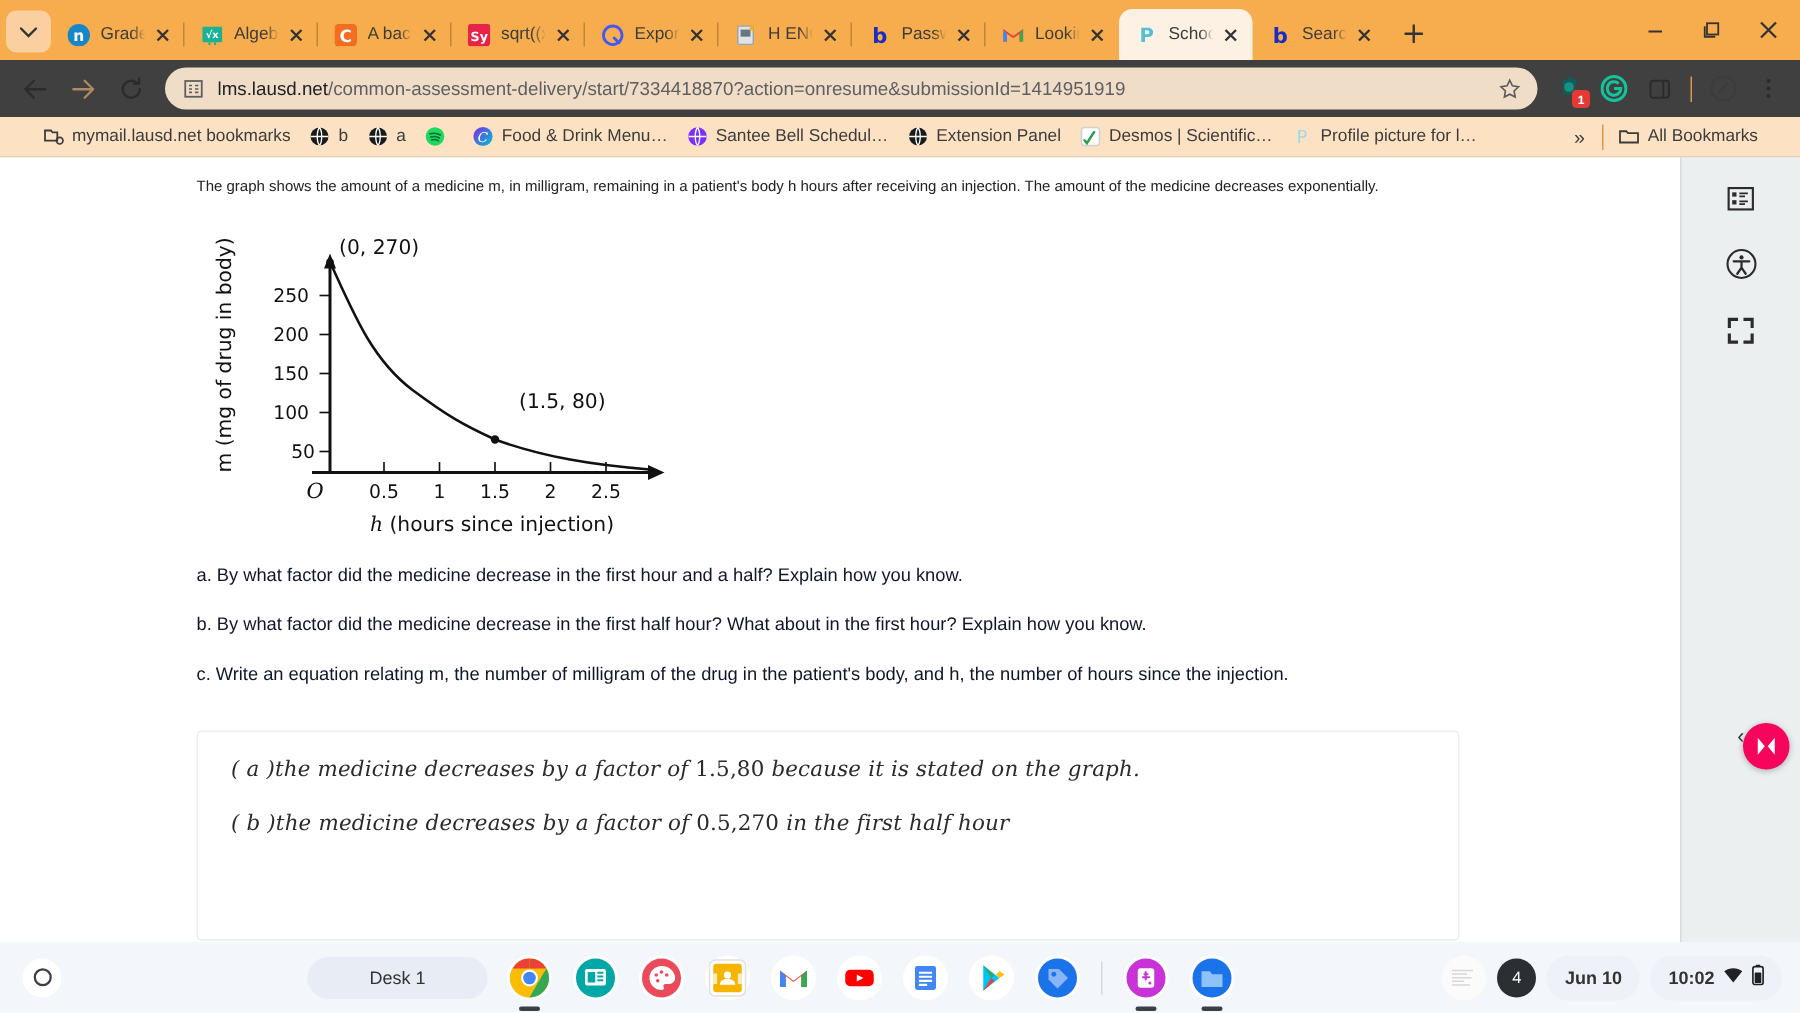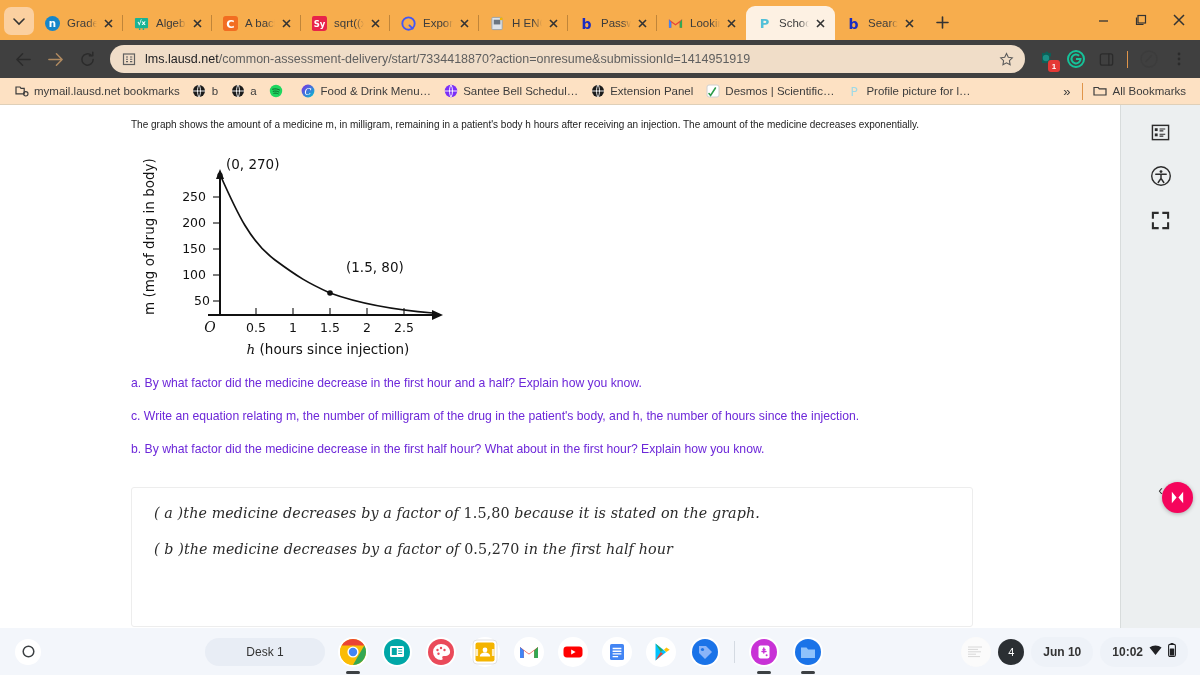--- a/index.html
+++ b/index.html
@@ -82,41 +82,41 @@
   .badge {
     position: absolute; right: -1px; bottom: 0px; background: #e53935; color: #fff;
     font-size: 8px; width: 12px; height: 12px; border-radius: 3px;
     display: flex; align-items: center; justify-content: center; font-weight: bold;
   }
   .vsep { width: 1px; height: 17px; background: #e0954a; margin: 0 4px; }
 
   
   .bookmarks {
     height: 26px; background: #fde1c3; display: flex; align-items: center;
-    padding: 0 8px; gap: 0px; font-size: 11.5px; color: #3c3c3c;
+    padding: 0 22px; gap: 0px; font-size: 11.5px; color: #3c3c3c;
   }
   .bm { display: flex; align-items: center; padding: 2px 6px; border-radius: 4px;
         cursor: pointer; white-space: nowrap; flex: 0 0 auto; }
   .bm .bmi { width: 15px; height: 15px; margin-right: 5px; flex: 0 0 15px;
              display:flex;align-items:center;justify-content:center;}
   .bm-right { margin-left: auto; display: flex; align-items: center; flex: 0 0 auto;}
   .chevrons { padding: 2px 7px; cursor: pointer; font-size: 13px; }
 
   
   .viewport { height: 524px; background: #eef1f1; display: flex; position: relative;
               border-top: 1px solid #dfcfb8; }
   .page-white { width: 1120px; background: #ffffff; position: relative; overflow: hidden; }
   .content { padding: 12px 0 0 0; position: relative; height: 100%; }
   .qtext { font-size: 10px; color: #222; line-height: 1.55; margin: 0 0 0 131px;
            width: 800px; }
 
   
   .graph { position: relative; width: 320px; height: 205px; margin: 22px 0 0 138px; }
   .sublist { margin: 16px 0 0 131px; width: 800px; }
-  .sublist p { font-size: 12.2px; color: #6d28d9; margin-bottom: 19px; }
+  .sublist p { font-size: 12.2px; color: #0f172a; margin-bottom: 19px; }
 
   .answerbox {
     margin: 31px 0 0 131px; width: 842px; min-height: 140px;
     border: 1px solid #ededed; border-radius: 3px; background: #fff;
     padding: 17px 22px 10px 22px;
   }
   .answerbox p {
     font-family: "DejaVu Serif", "Liberation Serif", serif;
     font-style: italic; font-size: 14.3px; color: #2b2b2b;
     margin-bottom: 20px; letter-spacing: .1px;
@@ -602,22 +602,22 @@
             <circle cx="192" cy="138" r="2.8" fill="#111"></circle>
             <text x="88" y="14" font-family="DejaVu Sans, sans-serif" font-size="13.5" fill="#111">(0, 270)</text>
             <text x="208" y="117" font-family="DejaVu Sans, sans-serif" font-size="13.5" fill="#111">(1.5, 80)</text>
 
             <text x="190" y="199" font-family="DejaVu Sans, sans-serif" font-size="13.5" fill="#111" text-anchor="middle"><tspan font-family="DejaVu Serif, serif" font-style="italic">h</tspan> (hours since injection)</text>
           </svg>
         </div>
 
         <div class="sublist">
           <p>a. By what factor did the medicine decrease in the first hour and a half? Explain how you know.</p>
+          <p>b. By what factor did the medicine decrease in the first half hour? What about in the first hour? Explain how you know.</p>
           <p>c. Write an equation relating m, the number of milligram of the drug in the patient's body, and h, the number of hours since the injection.</p>
-          <p>b. By what factor did the medicine decrease in the first half hour? What about in the first hour? Explain how you know.</p>
         </div>
 
         <div class="answerbox">
           <p>
             <span>( a )</span><span>the medicine decreases by a factor of </span><span class="rm">1.5,80</span><span> because it is stated on the graph.</span>
           </p>
           <p>
             <span>( b )</span><span>the medicine decreases by a factor of </span><span class="rm">0.5,270</span><span> in the first half hour</span>
           </p>
         </div>

